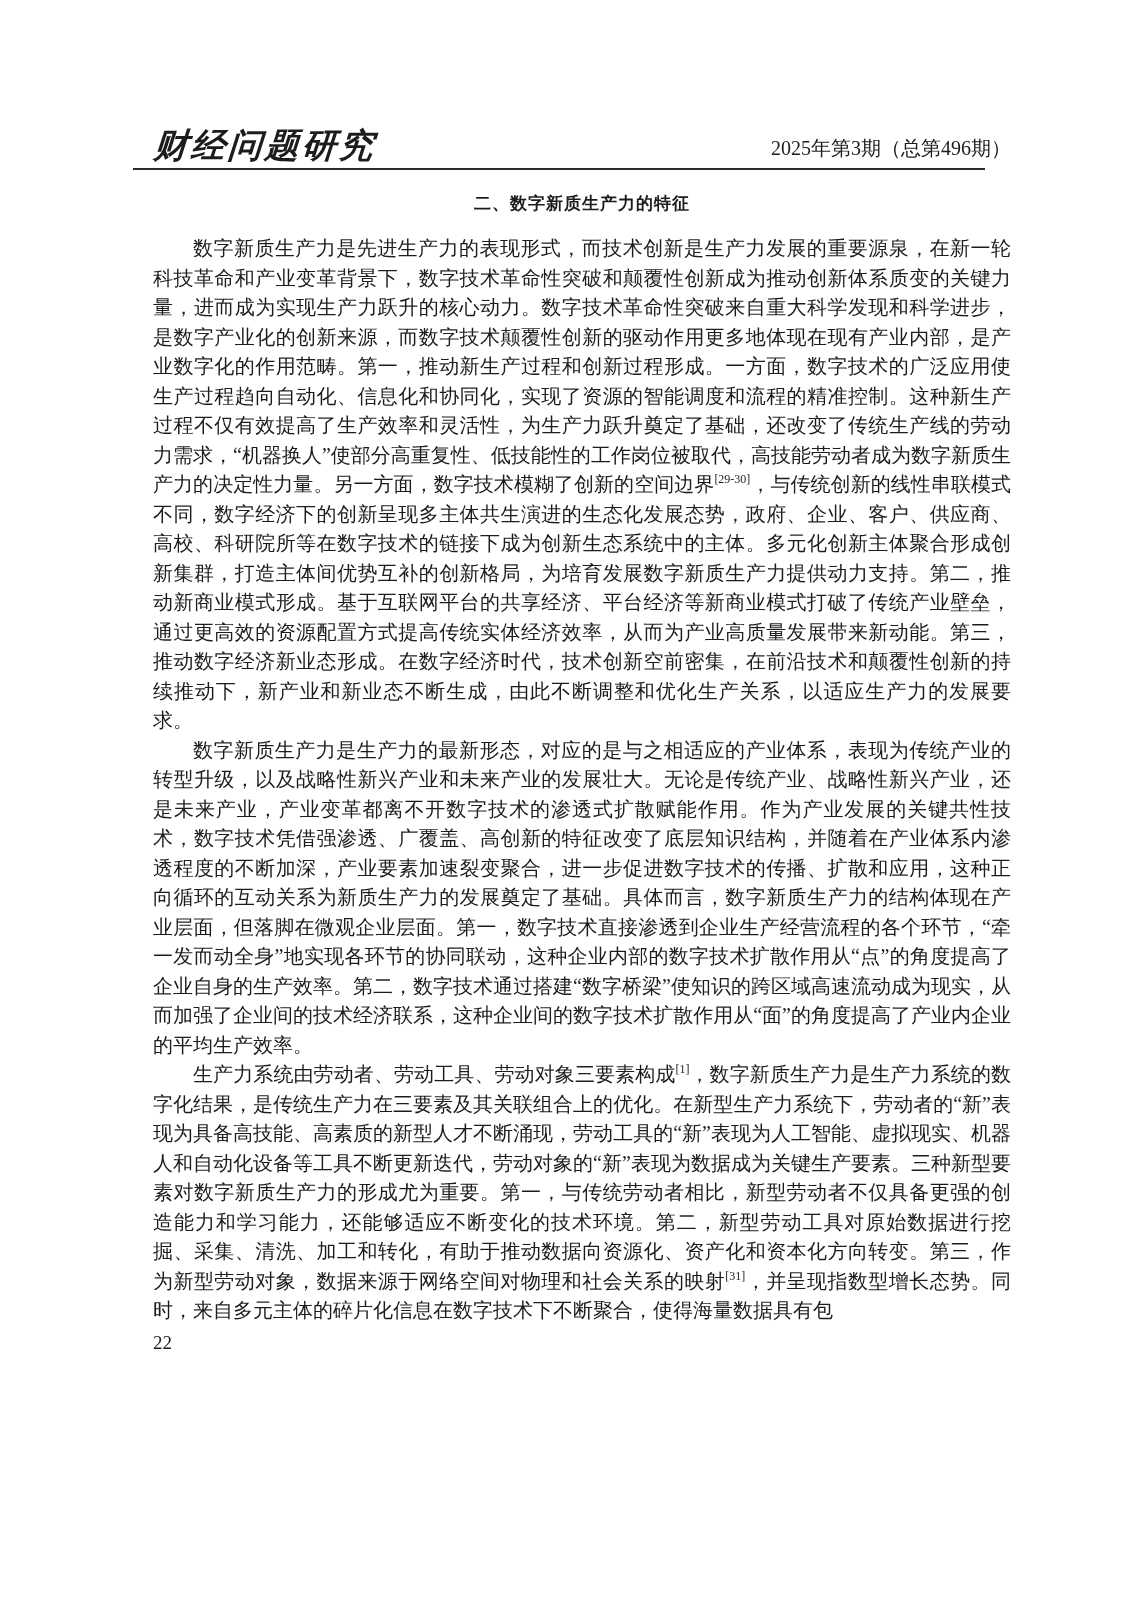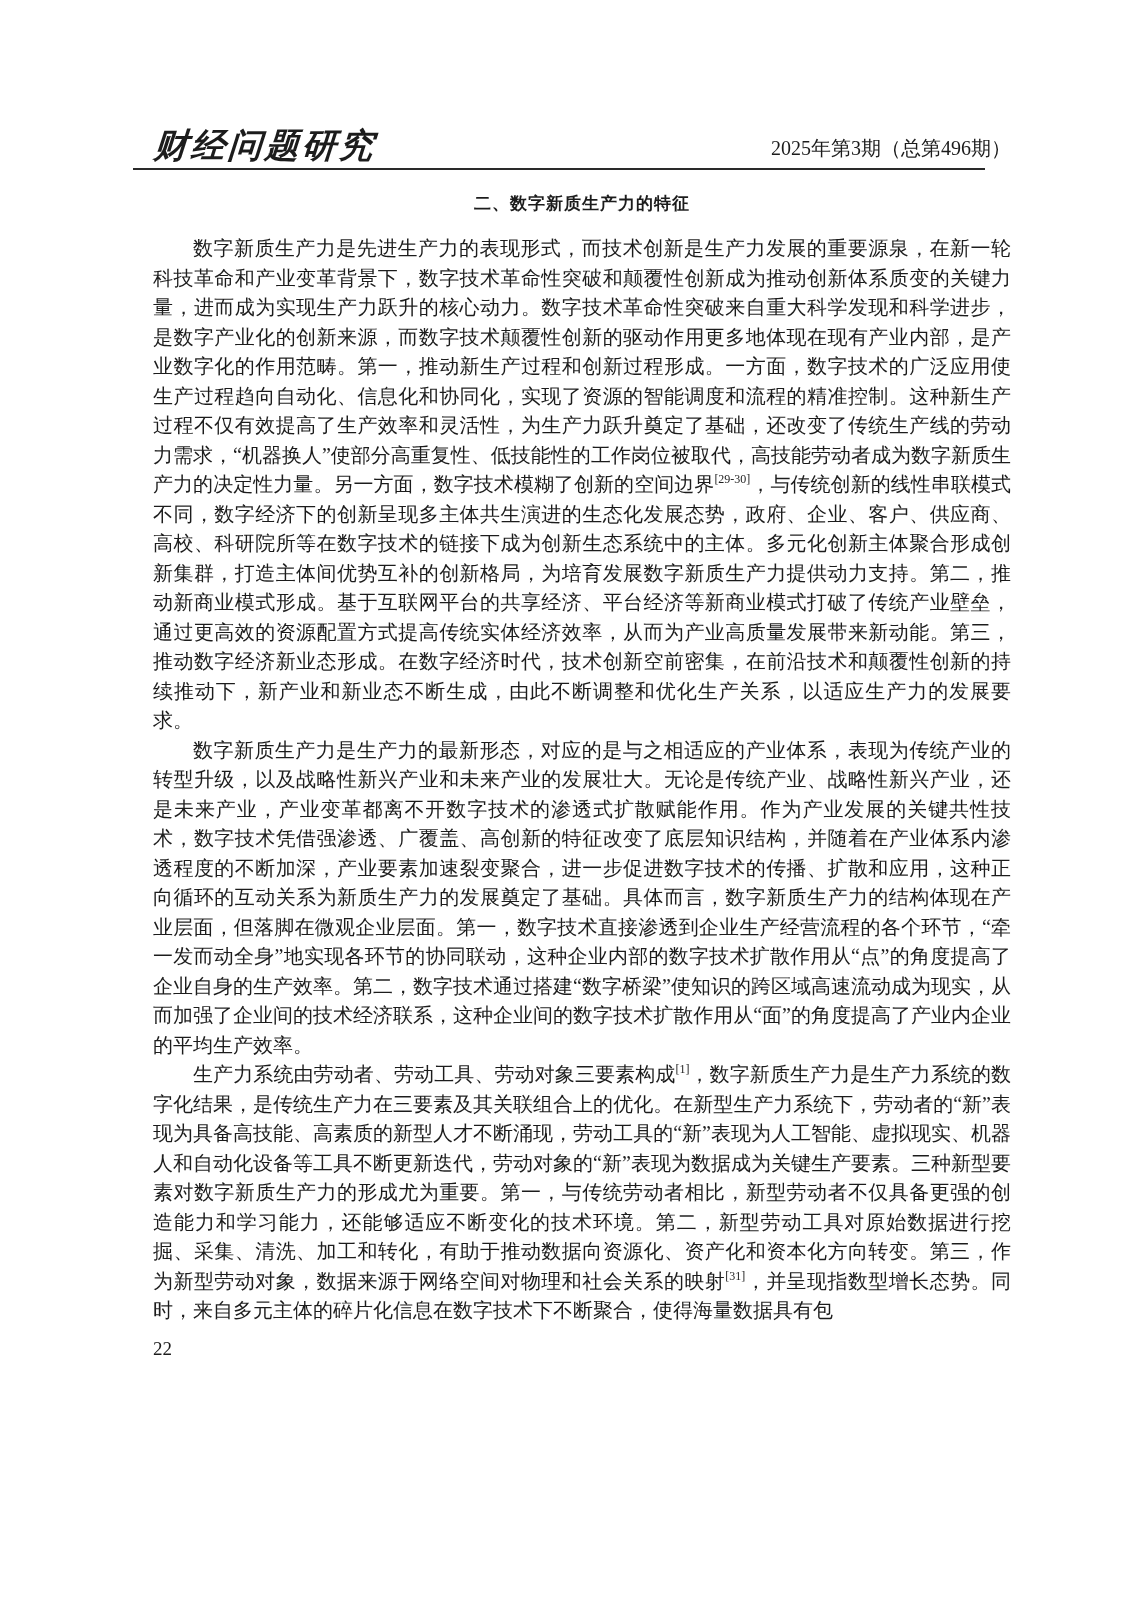--- a/index.html
+++ b/index.html
@@ -78,21 +78,21 @@
     text-indent: 2em;
     text-align: justify;
     text-justify: inter-ideograph;
   }
   .para sup {
     font-size: 12px;
     line-height: 0;
     vertical-align: super;
   }
   .page-number {
-    margin-top: 13px;
+    margin-top: 7px;
     font-size: 19px;
     line-height: 1;
   }
 </style>
 </head>
 <body>
 
 <div class="page">
   <div class="content">
 

